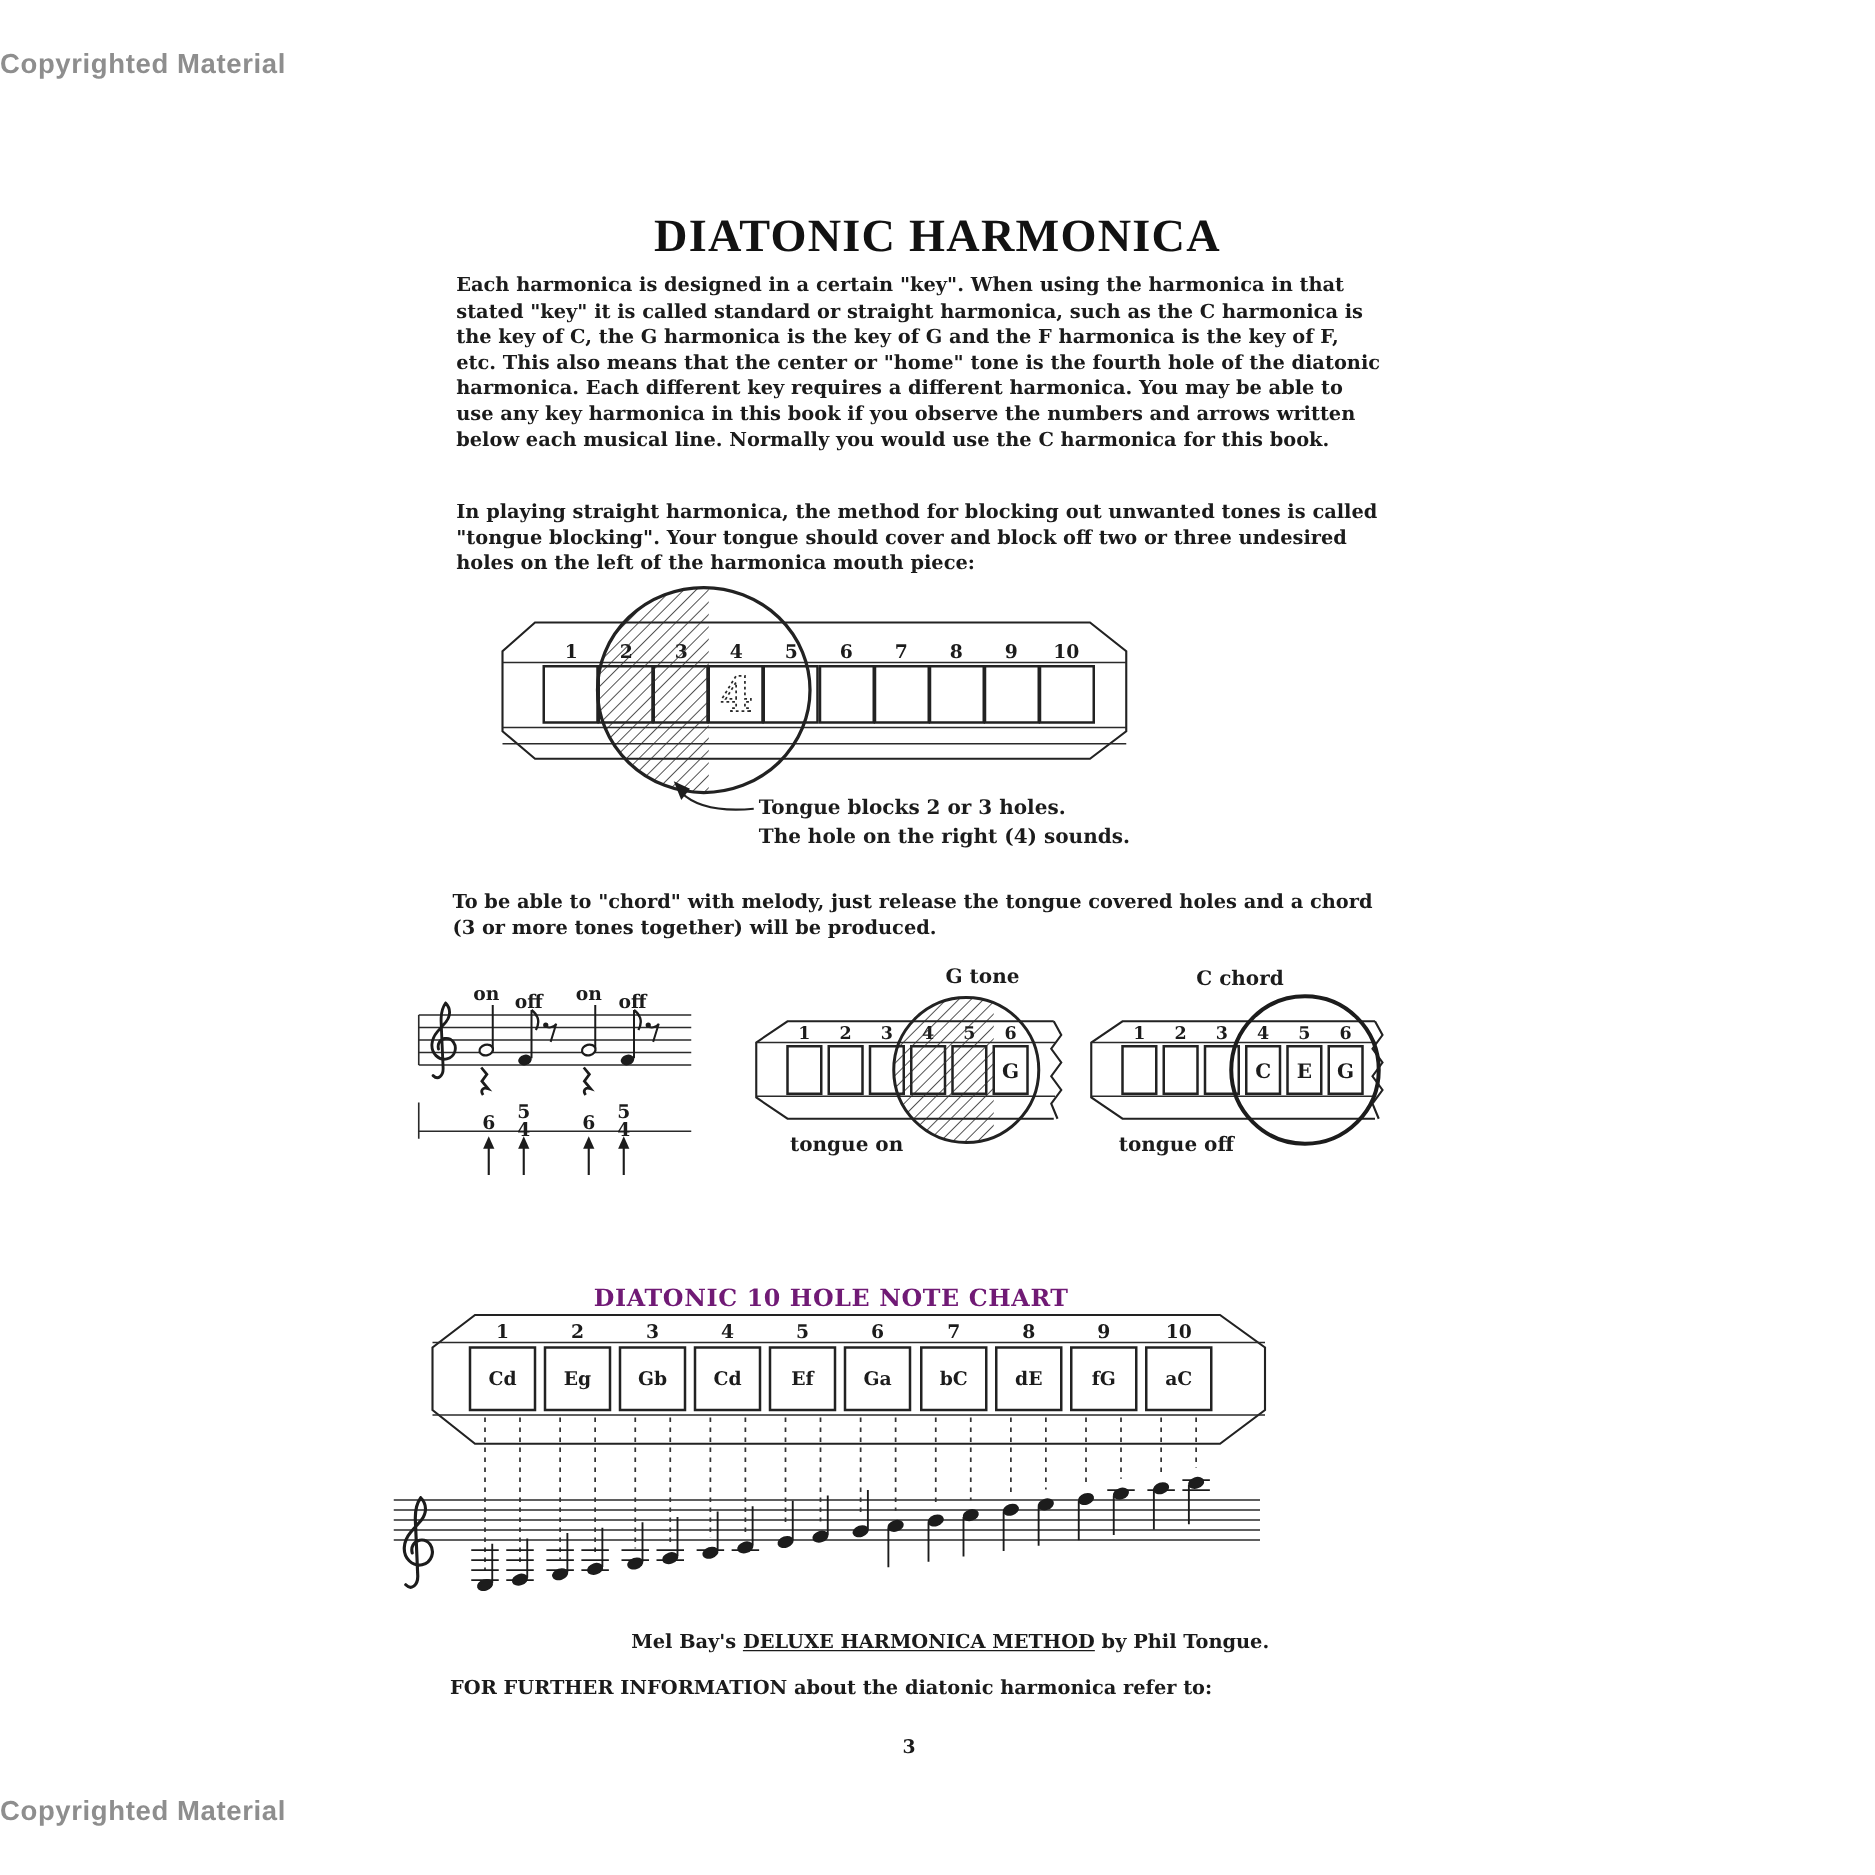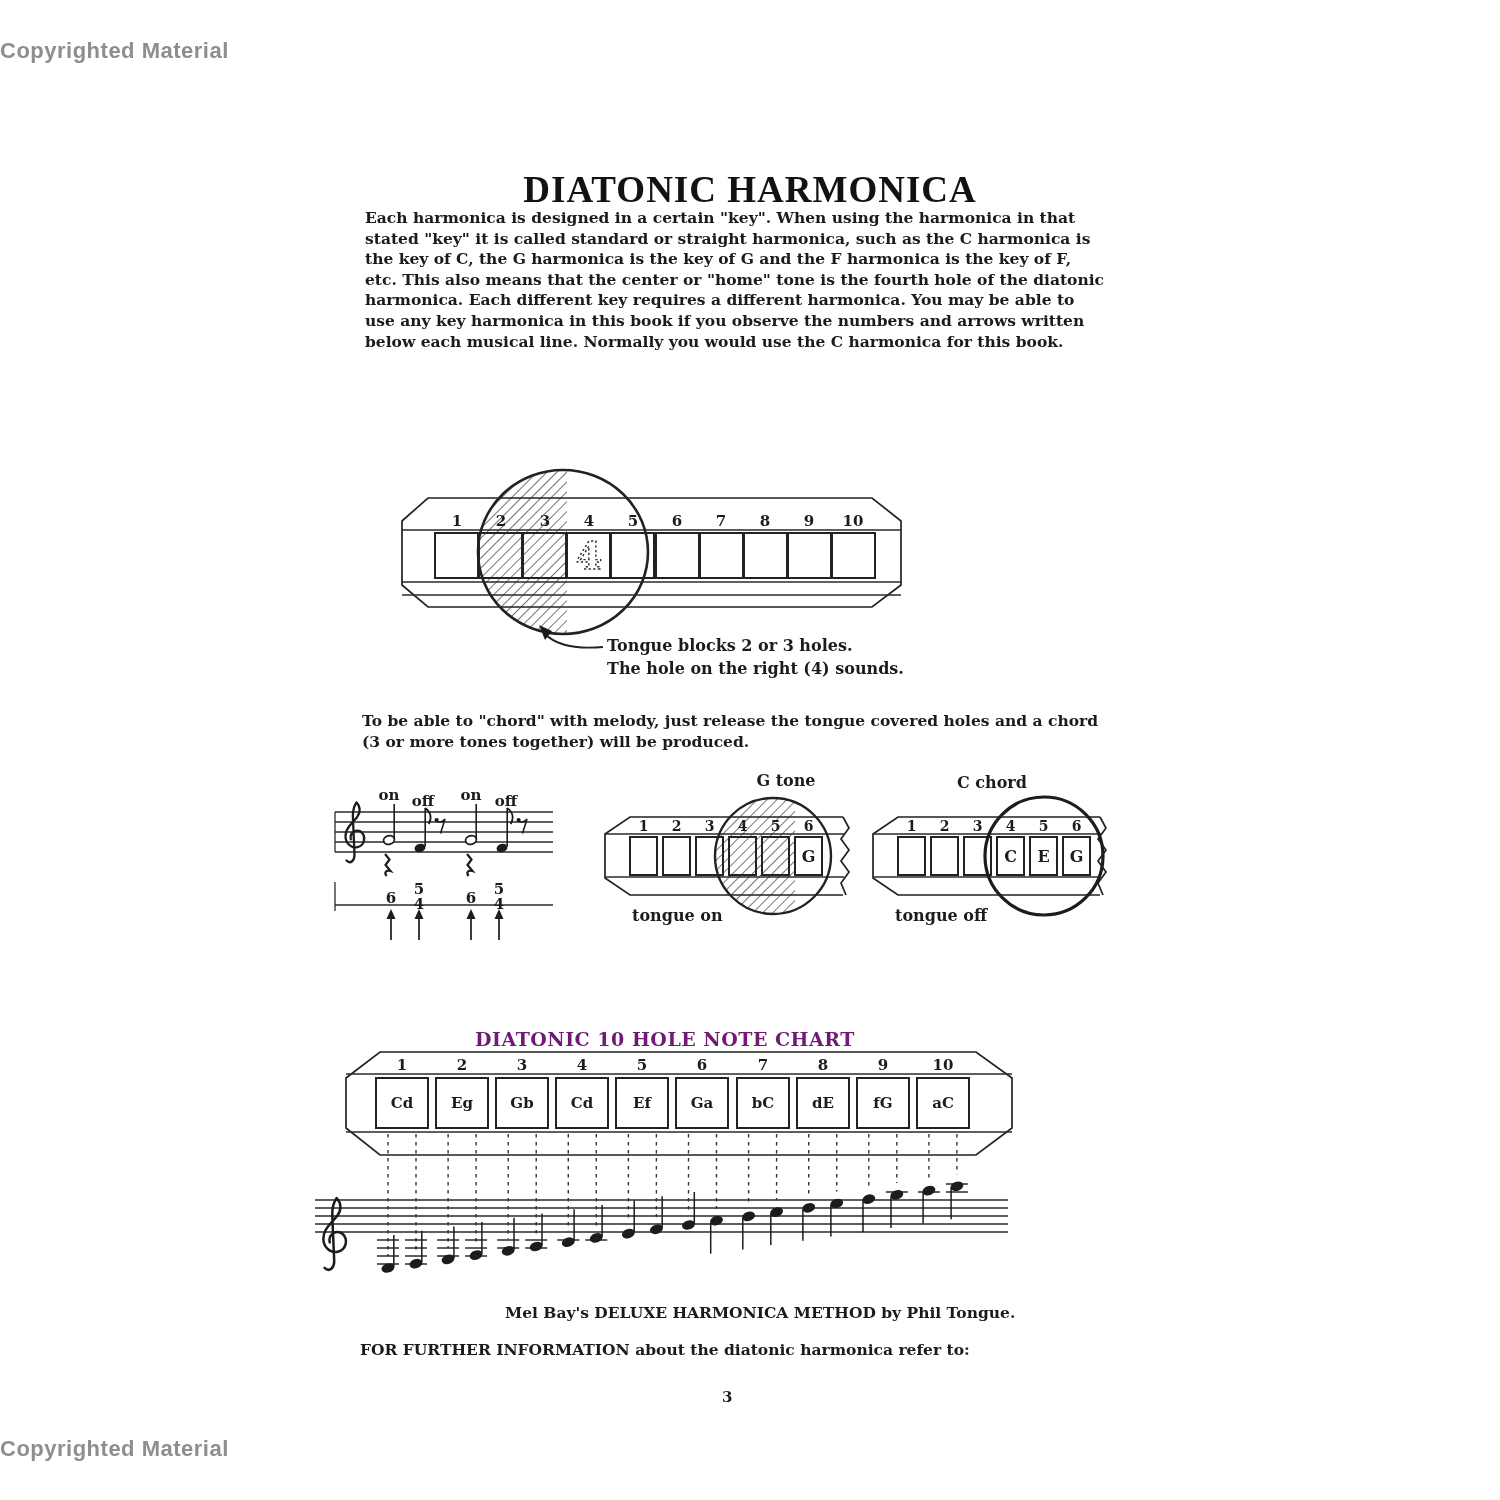--- a/index.html
+++ b/index.html
@@ -8,48 +8,51 @@
   .abs { position:absolute; }
   .copyright { width:100%; font-family:"Liberation Sans", sans-serif;
                font-weight:bold; font-size:22px; color:#8e8e8e; letter-spacing:0.5px; }
   .title { width:100%; text-align:center; font-family:"Liberation Serif", serif;
            font-weight:bold; font-size:37px; color:#121212; letter-spacing:1px; }
   .para { font-size:15.5px; font-weight:bold; line-height:20.6px; white-space:pre-line;
           width:830px; color:#1b1b1b; }
   .chart-title { width:710px; text-align:center; font-weight:bold; font-size:19px;
                  letter-spacing:0.5px; color:#701a75; }
   .footer-line { font-size:15.5px; font-weight:bold; color:#1b1b1b; }
-  .ul { text-underline-offset:2px;text-align:right; }
+  .ul { text-decoration:underline; text-underline-offset:2px;text-align:right; }
   .pageno { font-size:15px; font-weight:bold; }
   
   .ln   { fill:none; stroke:#222; stroke-width:1.7; }
   .lnthin { fill:none; stroke:#2a2a2a; stroke-width:1.3; }
   .hole { fill:#ffffff; stroke:#222; stroke-width:2; }
   .stxt { font-family:"DejaVu Serif", serif; font-weight:bold; fill:#1c1c1c; }
   .staffline { stroke:#2a2a2a; stroke-width:1.3; }
   .dash { stroke:#333; stroke-width:1.4; stroke-dasharray:3.5 4.5; }
   .dotted4 { fill:none; stroke:#2a2a2a; stroke-width:1.4; stroke-dasharray:2.2 2.4; }
 </style>
 </head>
 <body>
 
 <div class="page">
 
   <div class="abs copyright" style="top:38px;">Copyrighted Material</div>
 
   <div class="abs title" style="top:120px;margin-top:48px;">DIATONIC HARMONICA</div>
 
-  <div class="abs para" style="left:365px; top:208px;">Each harmonica is designed in a certain "key". When using the harmonica in that
+  <div class="abs para" style="left:365px; top:218px;">Each harmonica is designed in a certain "key". When using the harmonica in that
 stated "key" it is called standard or straight harmonica, such as the C harmonica is
 the key of C, the G harmonica is the key of G and the F harmonica is the key of F,
 etc. This also means that the center or "home" tone is the fourth hole of the diatonic
 harmonica. Each different key requires a different harmonica. You may be able to
 use any key harmonica in this book if you observe the numbers and arrows written
 below each musical line. Normally you would use the C harmonica for this book.</div>
 
+  <div class="abs para" style="left:365px; top:399px;">In playing straight harmonica, the method for blocking out unwanted tones is called
+"tongue blocking". Your tongue should cover and block off two or three undesired
+holes on the left of the harmonica mouth piece:</div>
 
   <svg class="abs" style="left:395px; top:465px;" width="570" height="215" viewBox="0 0 570 215">
     <defs>
       <pattern id="hatch1" patternUnits="userSpaceOnUse" width="7" height="7" patternTransform="rotate(45)">
         <line x1="0" y1="0" x2="0" y2="7" stroke="#2b2b2b" stroke-width="1.3"></line>
       </pattern>
       <clipPath id="clip1">
           <rect x="0" y="0" width="172" height="215"></rect>
         </clipPath>
     </defs>

